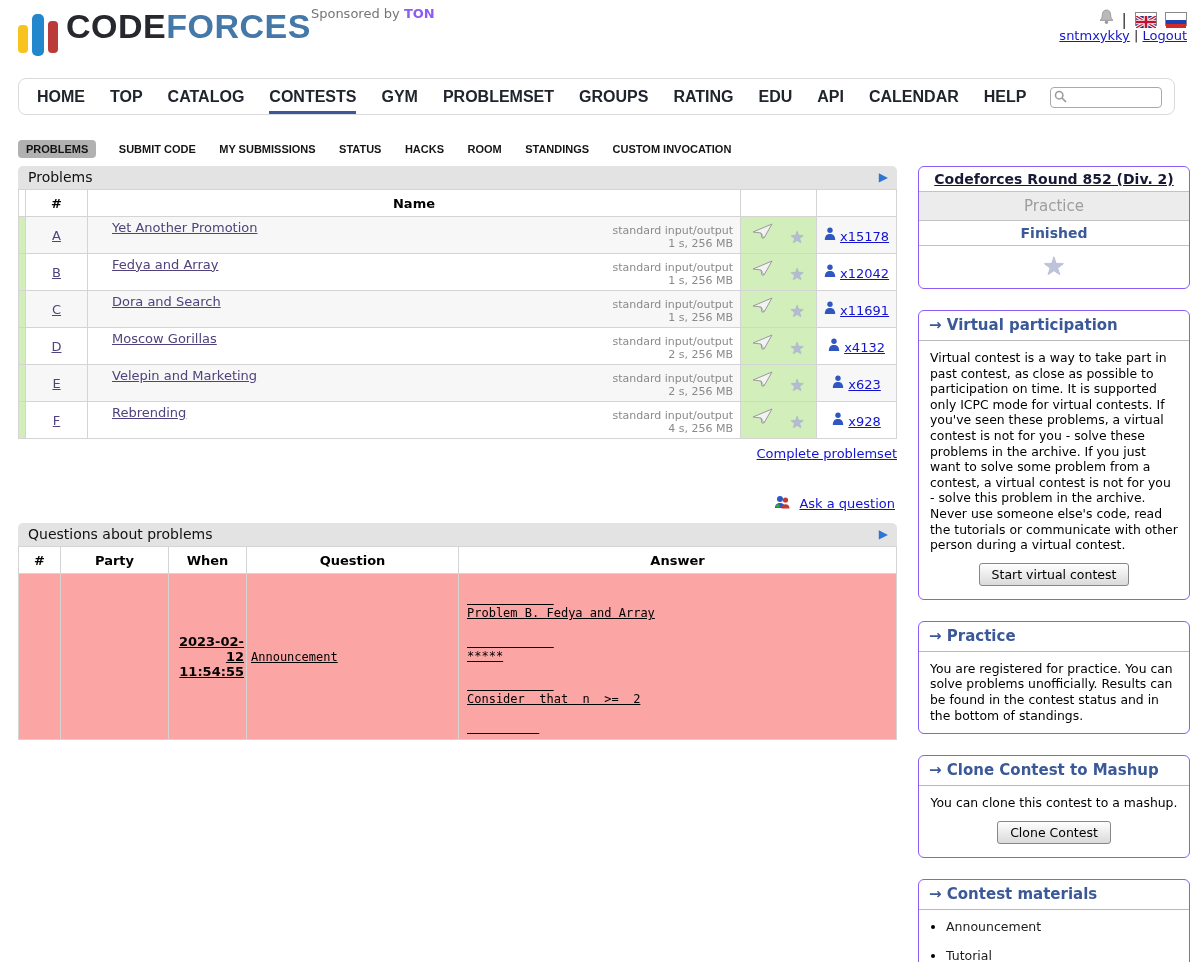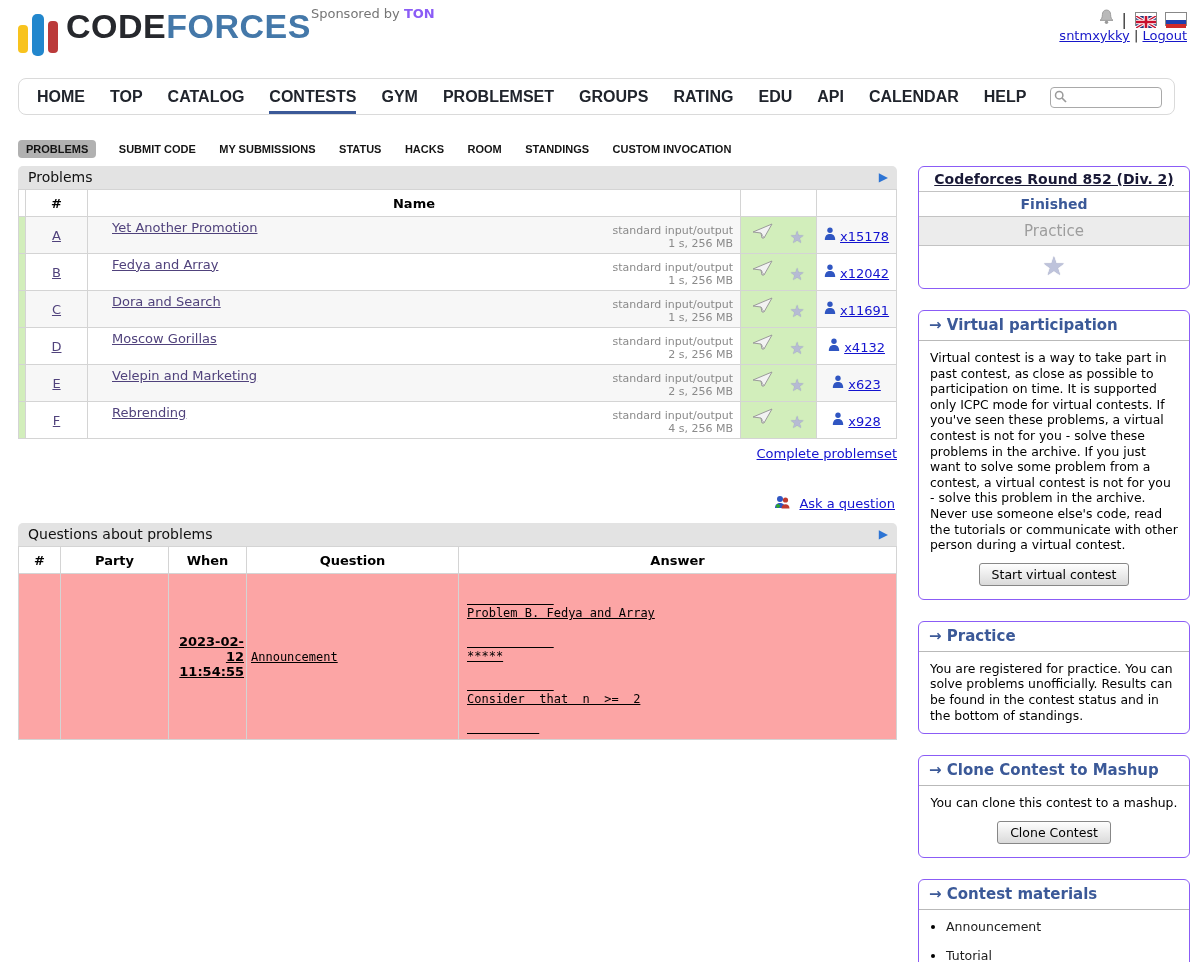--- a/index.html
+++ b/index.html
@@ -391,22 +391,22 @@
           </td>
         </tr>
       </tbody>
         </table>
     </div>
   </div>
 
   <div class="sidebar">
     <div class="side-box">
       <div class="cb-row cb-title"><a>Codeforces Round 852 (Div. 2)</a></div>
+      <div class="cb-row cb-mode">Practice</div>
       <div class="cb-row cb-status">Finished</div>
-      <div class="cb-row cb-mode">Practice</div>
       <div class="cb-row cb-star"><span>★</span></div>
     </div>
 
     <div class="side-box">
       <div class="side-header">→ Virtual participation</div>
       <div class="side-body">
         <span>Virtual contest is a way to take part in past contest, as close as possible to participation on time. It is supported only ICPC mode for virtual contests. If you've seen these problems, a virtual contest is not for you - solve these problems in the archive. If you just want to solve some problem from a contest, a virtual contest is not for you - solve this problem in the archive. Never use someone else's code, read the tutorials or communicate with other person during a virtual contest.</span>
         <div class="btn-row"><button class="cf-btn">Start virtual contest</button></div>
       </div>
     </div>

